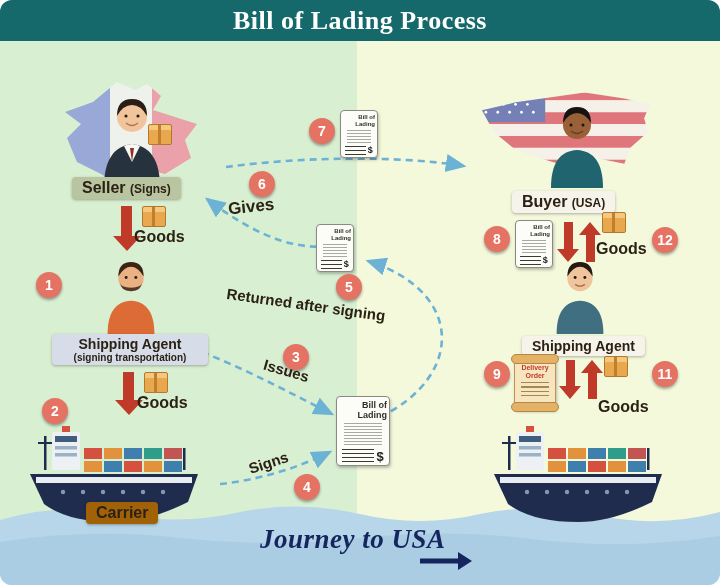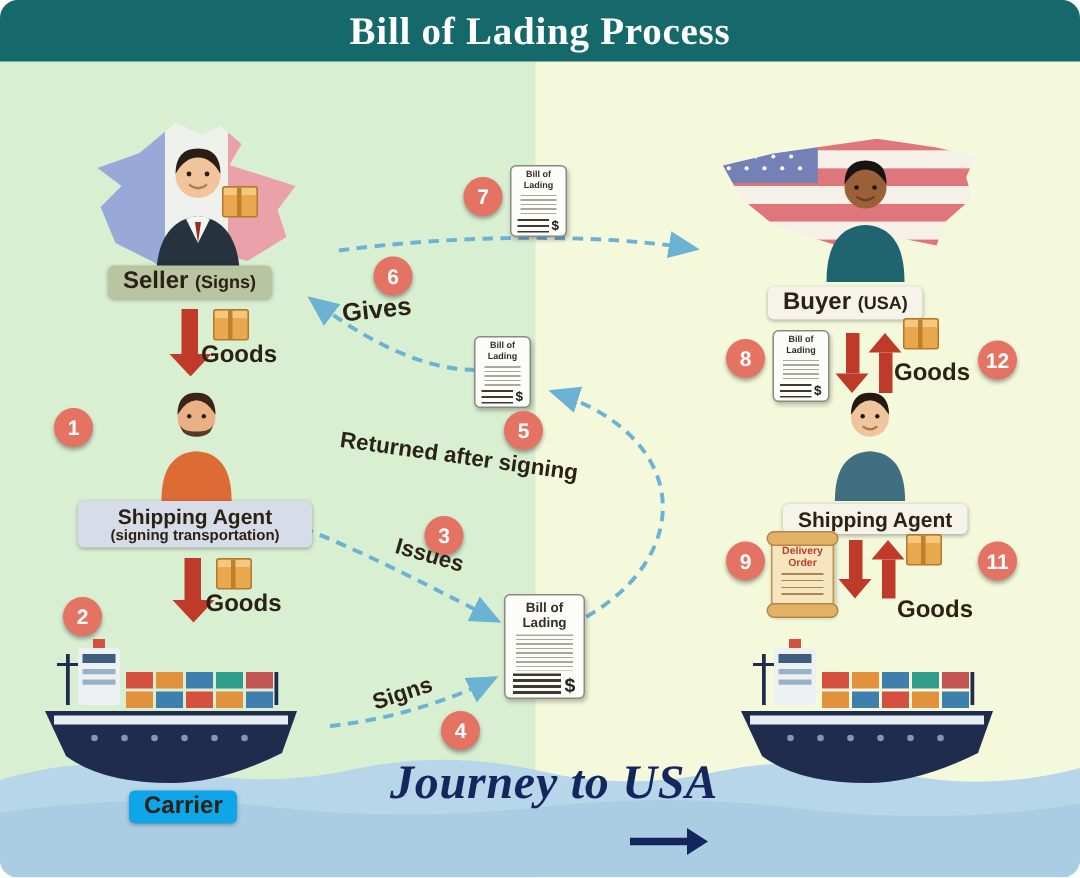--- a/index.html
+++ b/index.html
@@ -31,21 +31,21 @@
   .ra.sm.down::after{left:-7px;border-left-width:11.5px;border-right-width:11.5px;border-top-width:13px;}
   .ra.sm.up::before{left:-7px;border-left-width:11.5px;border-right-width:11.5px;border-bottom-width:13px;}
   
   .pkg{position:absolute;width:22px;height:19px;border-radius:2px;background:#e9a84e;
     border:1px solid #b5782a;box-shadow:inset 0 5px 0 #f4c87e;z-index:3;}
   .pkg::after{content:"";position:absolute;left:9px;top:0;bottom:0;width:3px;background:#bf7f2d;}
   
   .bol{position:absolute;background:#fcfcf9;border:1.5px solid #8a8a80;border-radius:4px;
     box-shadow:1px 2px 3px rgba(0,0,0,.25);display:flex;flex-direction:column;align-items:center;
     padding:3px 2px 2px;box-sizing:border-box;z-index:3;}
-  .bol .t{font-size:6px;font-weight:bold;color:#33302a;text-align:center;line-height:1.15;}
+  .bol .t{font-size:6px;font-weight:bold;color:#33302a;text-align:right;line-height:1.15;}
   .bol .lines{width:78%;flex:1;margin-top:2px;min-height:8px;
     background:repeating-linear-gradient(to bottom,#a9a9a0 0 1px,transparent 1px 3px);}
   .bol .bottom{display:flex;align-items:flex-end;gap:2px;width:86%;margin-top:2px;}
   .bol .bars{flex:1;height:9px;background:repeating-linear-gradient(to bottom,#3d3a34 0 1.5px,transparent 1.5px 4px);}
   .bol .dollar{font-size:9px;font-weight:bold;color:#222;line-height:1;}
   .bol.big .t{font-size:9px;}
   .bol.big .bars{height:14px;}
   .bol.big .dollar{font-size:13px;}
   
   .scroll{position:absolute;width:42px;height:54px;background:#f6e6c0;border:1px solid #c49250;border-radius:3px;
@@ -57,22 +57,22 @@
   .scroll .t{margin-top:7px;font-size:7px;font-weight:bold;color:#c23a28;text-align:center;line-height:1.1;width:36px;}
   .scroll .lines{width:68%;height:18px;margin-top:3px;
     background:repeating-linear-gradient(to bottom,#a78751 0 1px,transparent 1px 4.5px);}
   
   .dashpath{fill:none;stroke:var(--dashed_blue,#6cb2d4);stroke-width:2.6;stroke-dasharray:7 5;}
   #ah path{fill:var(--dashed_blue,#6cb2d4);}
   
   .w1{fill:var(--water,#b7d6e9);}
   .w2{fill:#a5c9e0;opacity:.75;}
   
-  .journey{position:absolute;left:260px;top:503px;font-family:"Liberation Serif",serif;font-style:italic;
-    font-weight:bold;font-size:32px;color:var(--journey_navy,#15255e);z-index:5;letter-spacing:.5px;}
+  .journey{position:absolute;left:260px;top:524px;font-family:"Liberation Serif",serif;font-style:italic;
+    font-weight:bold;font-size:27px;color:var(--journey_navy,#15255e);z-index:5;letter-spacing:.5px;}
   .jarrow-fill{fill:var(--journey_navy,#15255e);}
 </style>
 </head>
 <body>
 
 <svg style="position:absolute;width:0;height:0" aria-hidden="true">
   <symbol id="ship" viewBox="0 0 172 105">
     <rect x="16" y="14" width="2.5" height="34" fill="#1f2c4e"></rect>
     <rect x="10" y="20" width="14" height="2" fill="#1f2c4e"></rect>
     <rect x="155" y="26" width="2.5" height="22" fill="#1f2c4e"></rect>
@@ -217,21 +217,21 @@
   </div>
 
   <div class="step" style="left:42px;top:398px">2</div>
   <div class="ra down" style="left:123px;top:372px;height:28px"></div>
   <div class="pkg" style="left:144px;top:372px"></div>
   <div class="flabel" style="left:137px;top:394px;font-size:16px">Goods</div>
 
   <svg class="abs" style="left:28px;top:422px;width:172px;height:105px;z-index:3">
     <use href="#ship"></use>
   </svg>
-  <div class="plabel" style="left:86px;top:527px;background:#0ea5e9">
+  <div class="plabel" style="left:86px;top:502px;background:#a16207">
     <span>Carrier</span>
   </div>
 
   <div class="step" style="left:309px;top:118px">7</div>
   <div class="bol" style="left:340px;top:110px;width:38px;height:48px">
     <div class="t">Bill of Lading</div>
     <div class="lines"></div>
     <div class="bottom">
         <div class="bars"></div>
       <div class="dollar">$</div>

